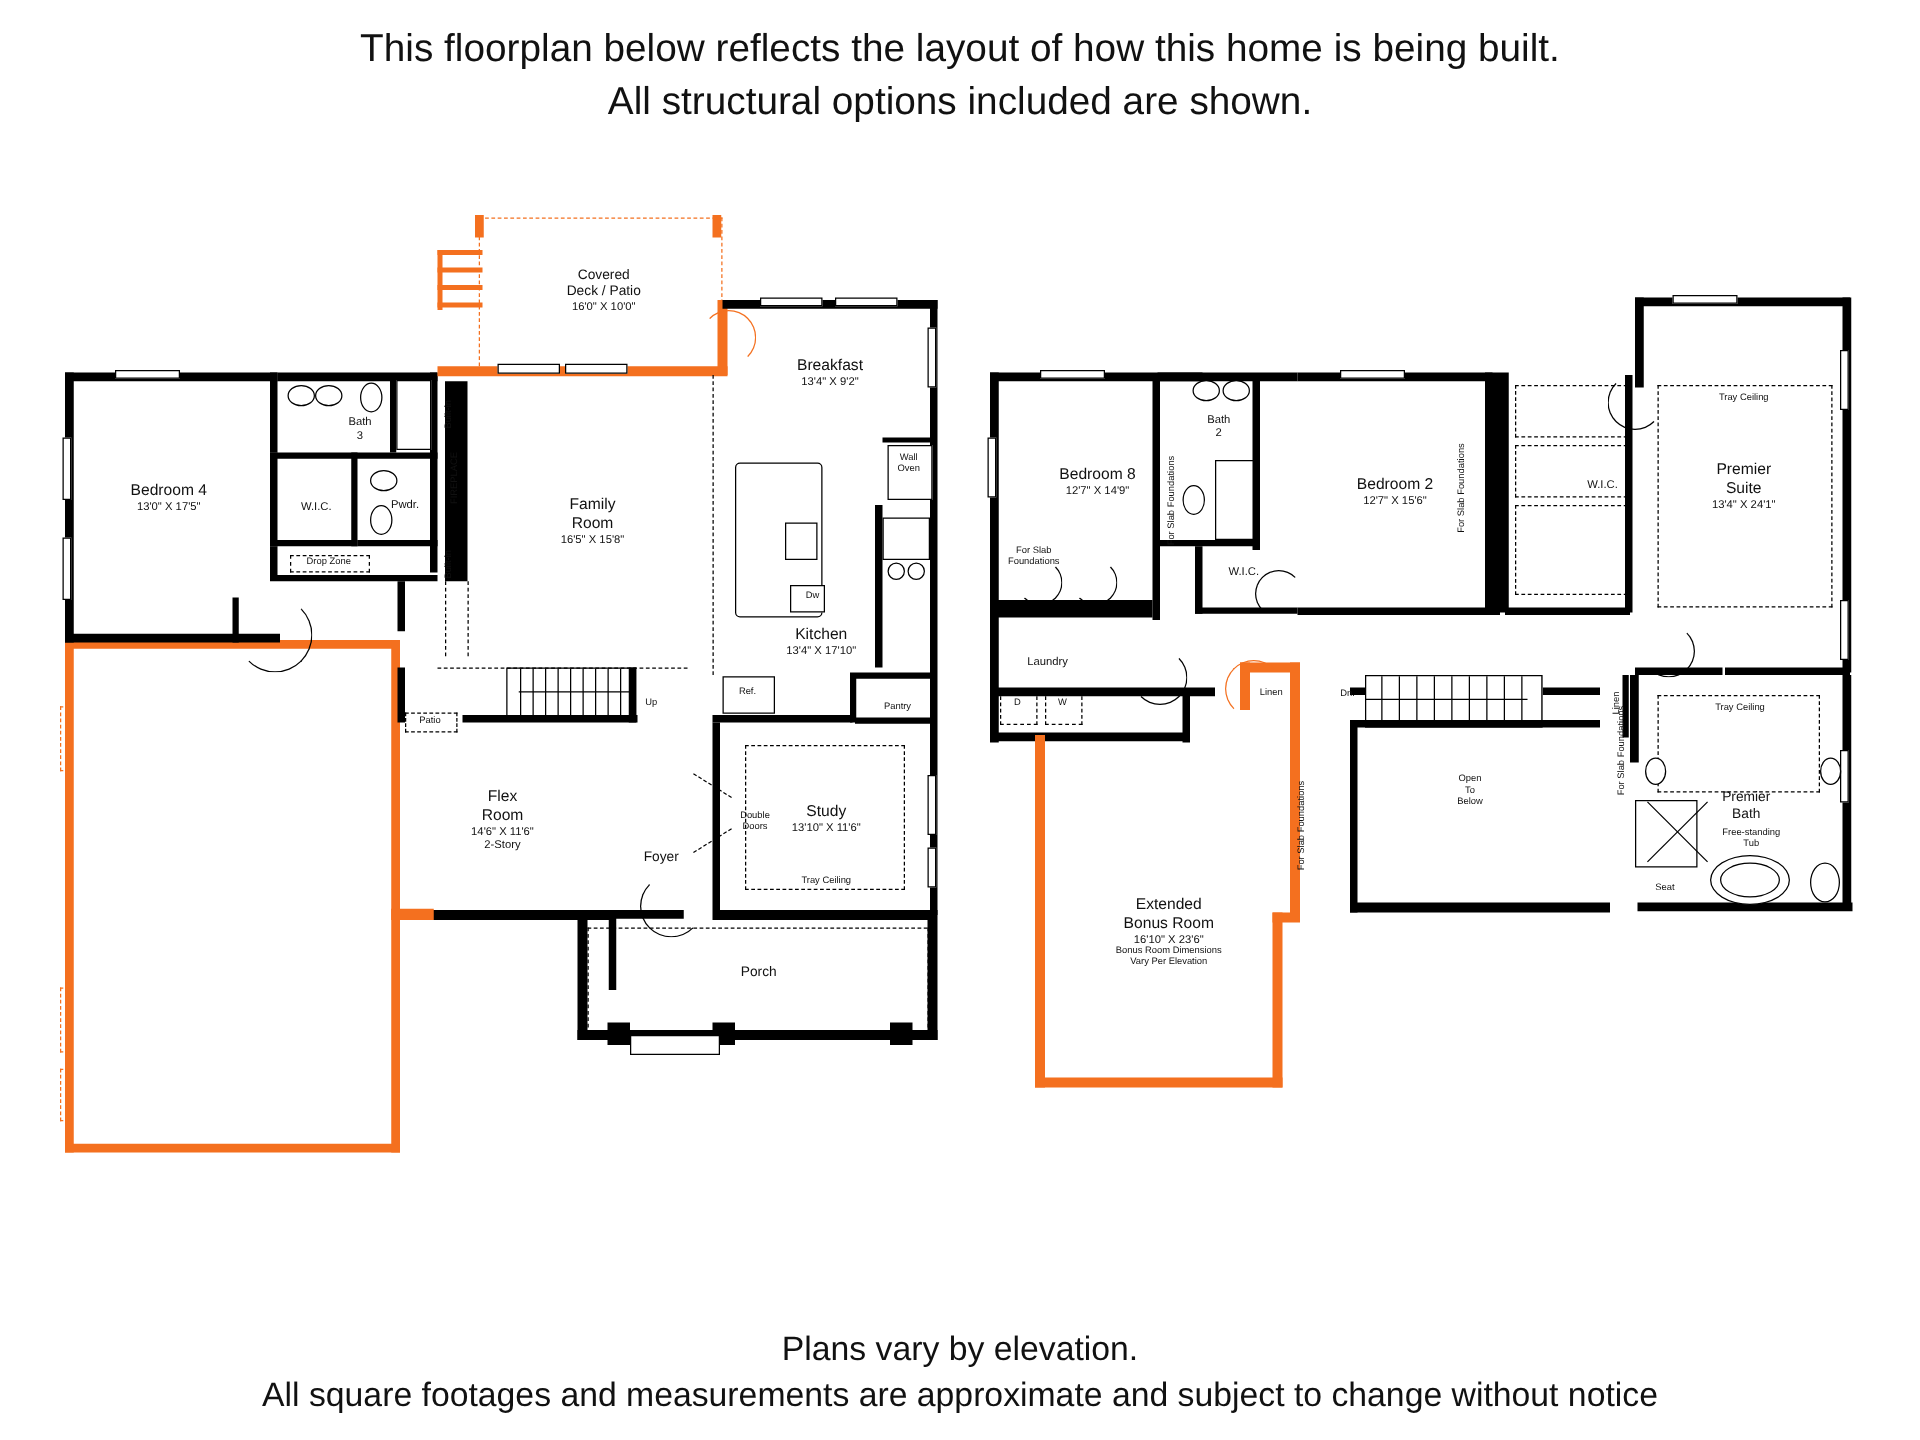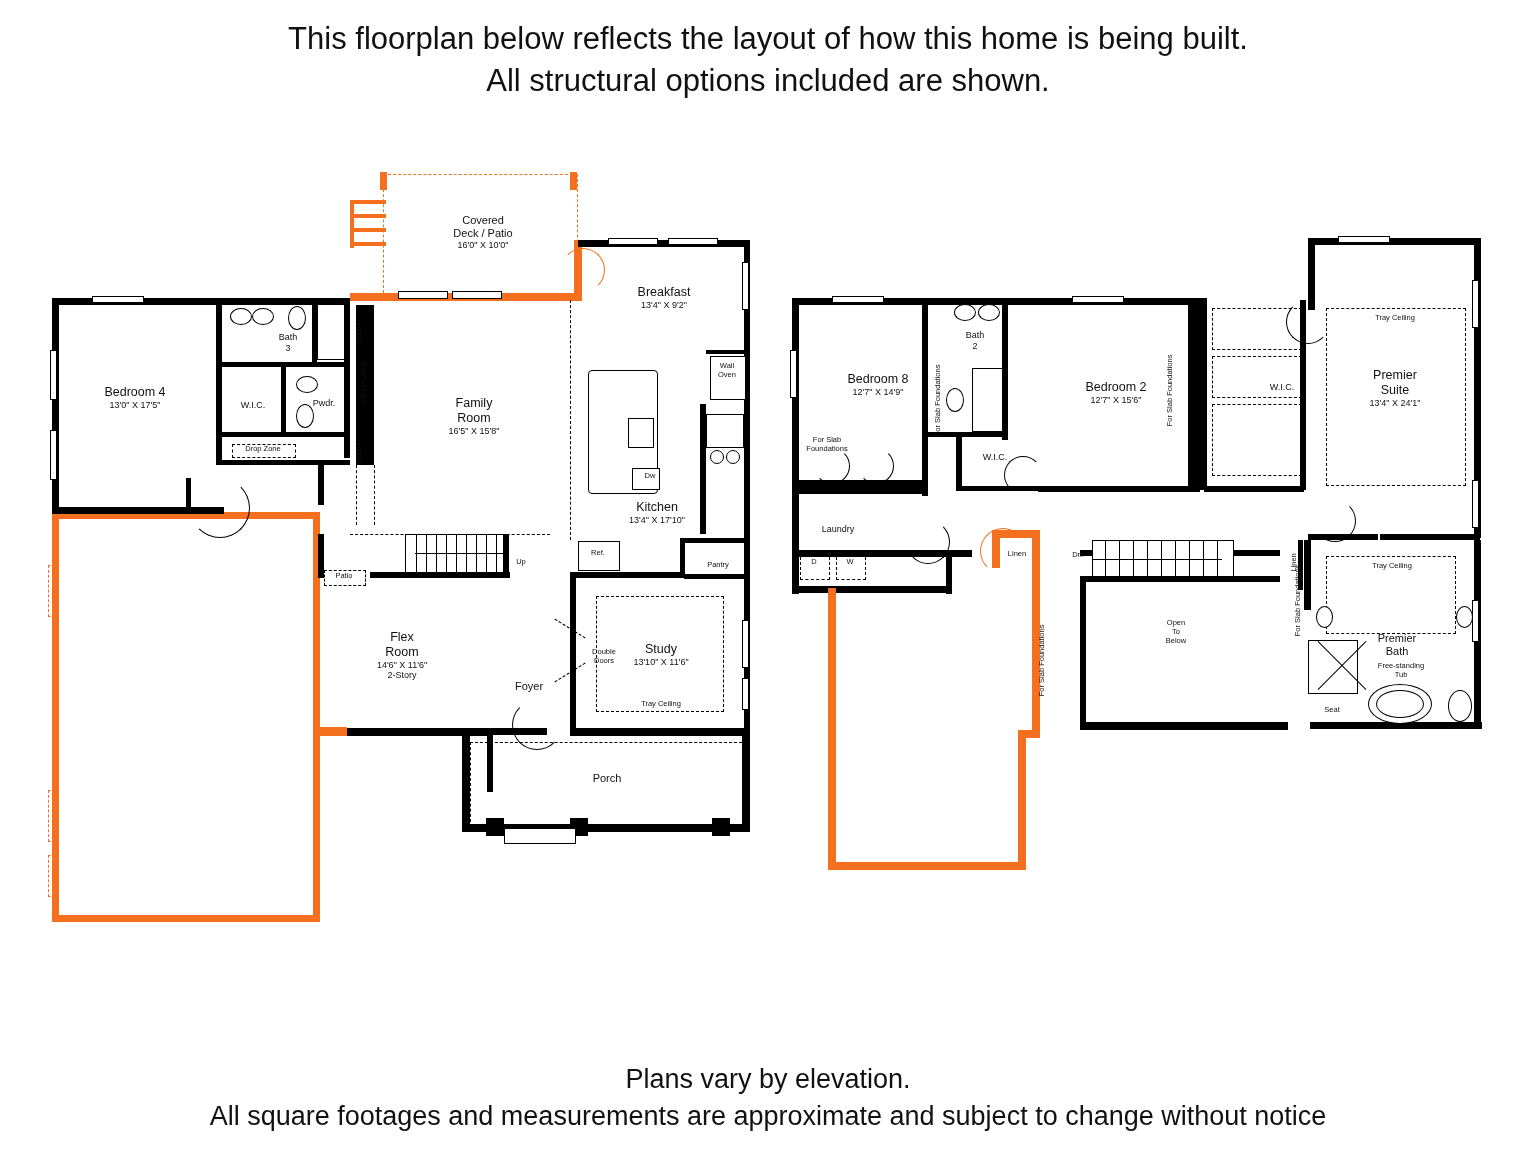--- a/index.html
+++ b/index.html
@@ -493,19 +493,26 @@
   <div class="ow" style="left:212px;top:530px;width:48px;height:8px;"></div>
   <div class="lbl xs" style="left:214px;top:550px;width:46px;">Linen</div>
 
   <div class="ow" style="left:48px;top:588px;width:8px;height:282px;"></div>
   <div class="ow" style="left:48px;top:862px;width:198px;height:8px;"></div>
   <div class="ow" style="left:238px;top:730px;width:8px;height:140px;"></div>
   <div class="ow" style="left:238px;top:730px;width:22px;height:8px;"></div>
   <div class="ow" style="left:252px;top:568px;width:8px;height:168px;"></div>
   <div class="oarc" style="left:200px;top:528px;width:44px;height:44px;transform:rotate(90deg);"></div>
   <div class="lbl xs vert rot90" style="left:212px;top:656px;width:100px;">For Slab Foundations</div>
+  <div class="lbl big" style="left:82px;top:716px;width:146px;">
+    <div>Extended</div>
+    <div>Bonus Room</div>
+    <div class="d">16'10" X 23'6"</div>
+    <div class="dd">Bonus Room Dimensions</div>
+    <div class="dd">Vary Per Elevation</div>
+  </div>
 
 </div>
 
 <div class="footer">
   <div>Plans vary by elevation.</div>
   <div>All square footages and measurements are approximate and subject to change without notice</div>
 </div>
 
 </body></html>

